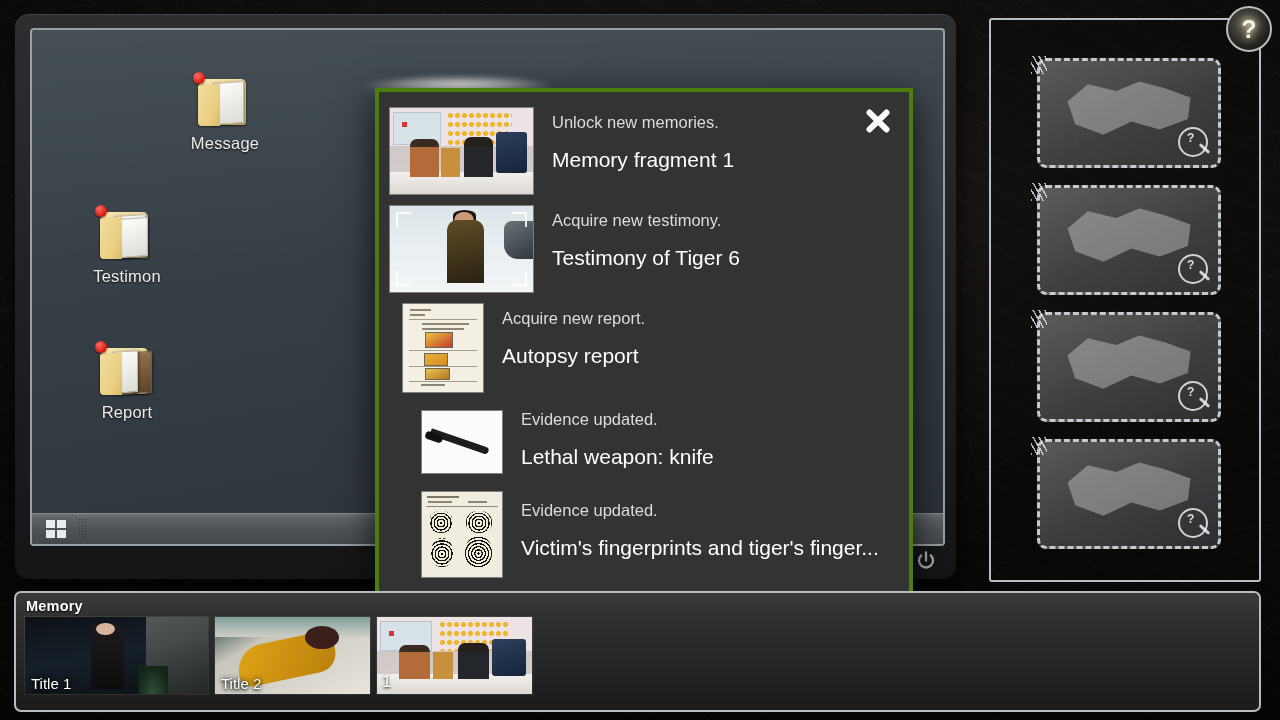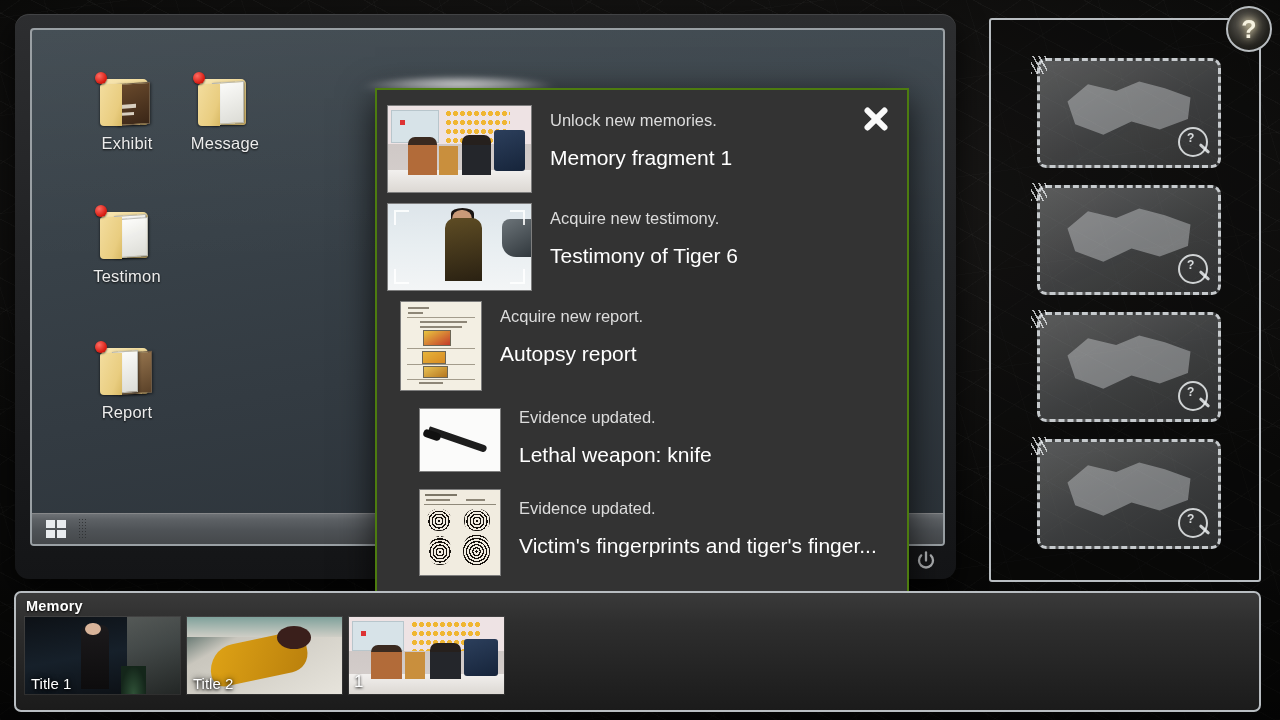--- a/index.html
+++ b/index.html
@@ -113,21 +113,21 @@
   
   #power{
     position:absolute;right:18px;bottom:6px;width:24px;height:24px;color:#c9ccce;
     opacity:.85;cursor:pointer;
   }
 
   
   #dialog{
     position:absolute;left:375px;top:88px;width:530px;height:544px;
     background:#333333;
-    border:2px solid #4d7c0f;
+    border:4px solid #4d7c0f;
     box-shadow:0 10px 34px rgba(0,0,0,.75);
     overflow:hidden;
   }
   #close-x{
     position:absolute;right:14px;top:12px;width:34px;height:34px;cursor:pointer;
     z-index:10;
   }
   #close-x::before,#close-x::after{
     content:"";position:absolute;left:2px;top:14px;width:30px;height:6px;border-radius:3px;
     background:#fafafa;
@@ -264,21 +264,21 @@
     text-shadow:0 1px 2px #000;letter-spacing:.2px;
   }
   #memstrip{position:absolute;left:9px;top:24px;display:flex;gap:7px;}
   .mem{width:155px;height:77px;position:relative;overflow:hidden;cursor:pointer;
     background:#111;box-shadow:0 0 0 1px rgba(255,255,255,.08);}
   .mem .cap{position:absolute;left:6px;bottom:2px;color:#fff;font-size:15px;
     text-shadow:0 1px 3px #000,0 0 6px #000;}
   .mem .num{position:absolute;left:5px;bottom:2px;color:#fff;font-size:17px;
     text-shadow:0 1px 3px #000;}
 
-  .m1{background:linear-gradient(170deg,#0d1116 0%, #16202a 48%, #0a0d11 100%);}
+  .m1{background:linear-gradient(170deg,#0d1116 0%, #16202a 48%, #0a0d11 100%);padding-left:28px;}
   .m1 .person{position:absolute;left:36%;top:10%;width:18%;height:84%;
     background:linear-gradient(180deg,#1c1a1c,#0d0c0d);border-radius:8px 8px 0 0;}
   .m1 .face{position:absolute;left:39%;top:8%;width:10%;height:16%;
     background:#d9b49a;border-radius:50%;}
   .m1 .wall{position:absolute;right:0;top:0;width:34%;height:100%;
     background:linear-gradient(160deg,#6b6f6a,#2b2f2c);opacity:.75;}
   .m1 .plant{position:absolute;left:62%;bottom:0;width:16%;height:36%;
     background:radial-gradient(ellipse at 50% 100%, #2f5137, #14261a 70%);}
 
   .m2{background:linear-gradient(150deg,#2c4a46 0%, #c9c6bd 30%, #e7e4dc 100%);}
@@ -295,32 +295,20 @@
 </head>
 <body>
 
 <div id="room"></div>
 
 <div id="monitor">
   <div id="screen">
     <div id="glare"></div>
     <div id="light"></div>
 
-    <div class="dicon" style="left:40px;top:45px;">
-      <div class="glyph">
-        <div class="dot"></div>
-        <div class="fold-back"></div>
-        <div class="photo">
-            <i style="left:3px;top:20px;width:16px;height:4px;"></i>
-            <i style="left:5px;top:28px;width:12px;height:3px;"></i>
-          </div>
-        <div class="fold-front"></div>
-      </div>
-      <div class="lbl">Exhibit</div>
-    </div>
 
     <div class="dicon" style="left:138px;top:45px;">
       <div class="glyph">
         <div class="dot"></div>
         <div class="fold-back"></div>
         <div class="paper"></div>
         <div class="fold-front"></div>
       </div>
       <div class="lbl">Message</div>
     </div>

